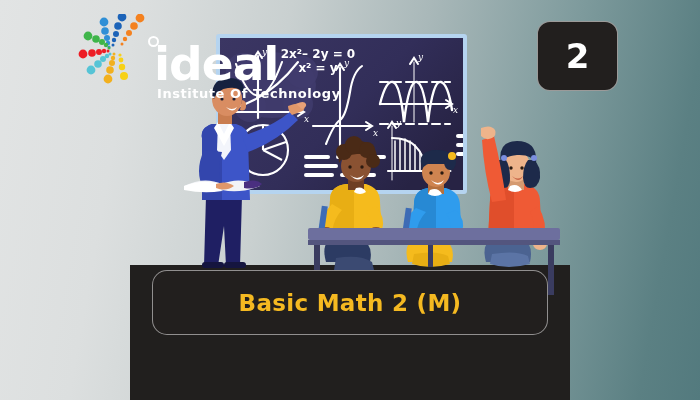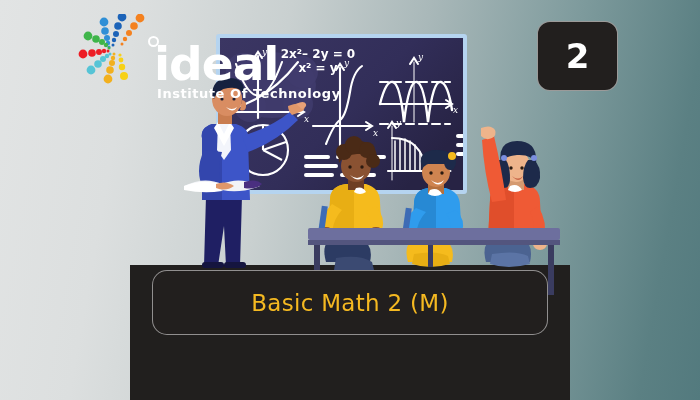--- a/index.html
+++ b/index.html
@@ -46,21 +46,21 @@
 
   
   #titlebar{
     position:absolute;left:152px;top:270px;width:396px;height:65px;
     background:#221f1e;border-radius:15px;
     border:1.5px solid rgba(255,255,255,.5);
     box-sizing:border-box;
     display:flex;align-items:center;justify-content:center;
   }
   #titlebar span{
-    color:#f5b921;font-size:23px;font-weight:400;letter-spacing:.3px;
+    color:#f5b921;font-size:23px;font-weight:700;letter-spacing:.3px;
     font-family:"DejaVu Sans",sans-serif;
   }
 </style>
 </head>
 <body>
 
 <div id="stage">
 
   <div id="scene">
     <svg viewBox="0 0 440 400" xmlns="http://www.w3.org/2000/svg">

